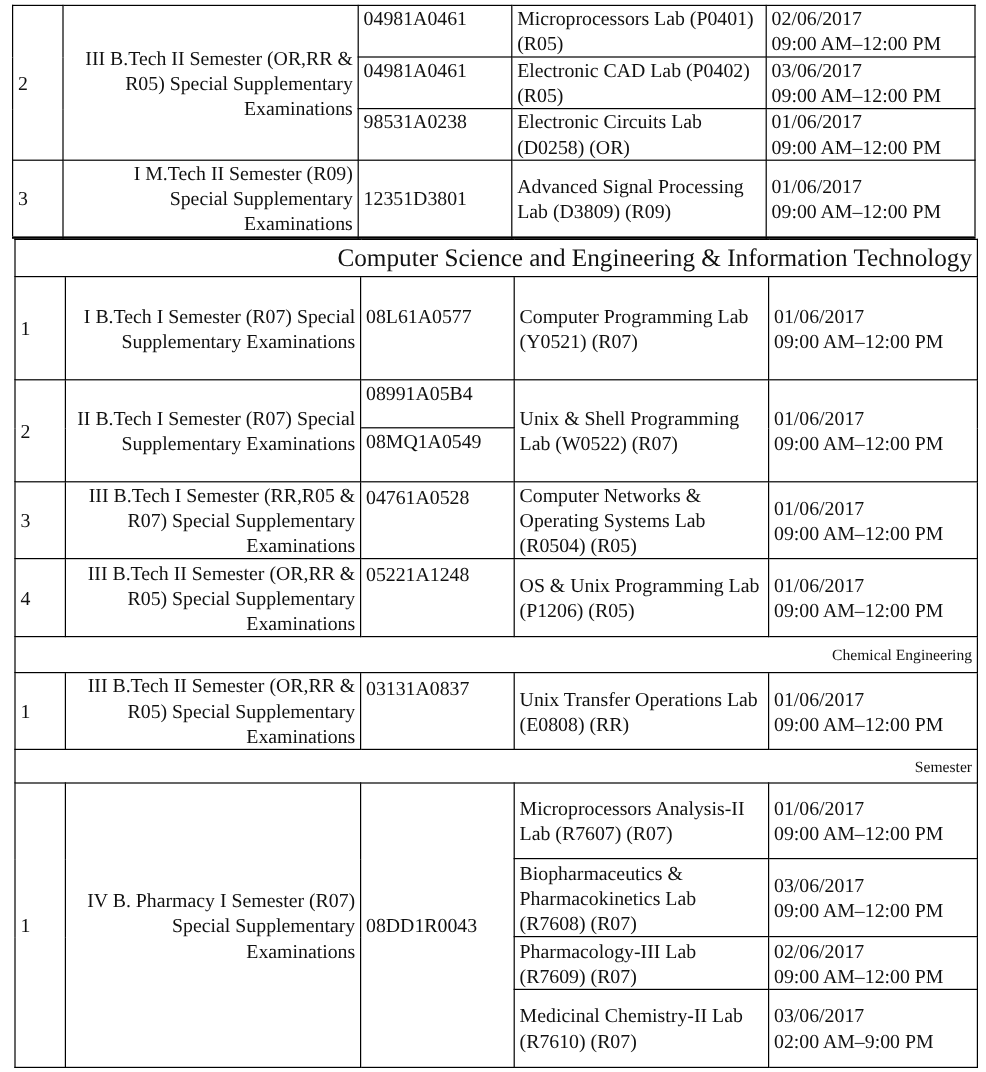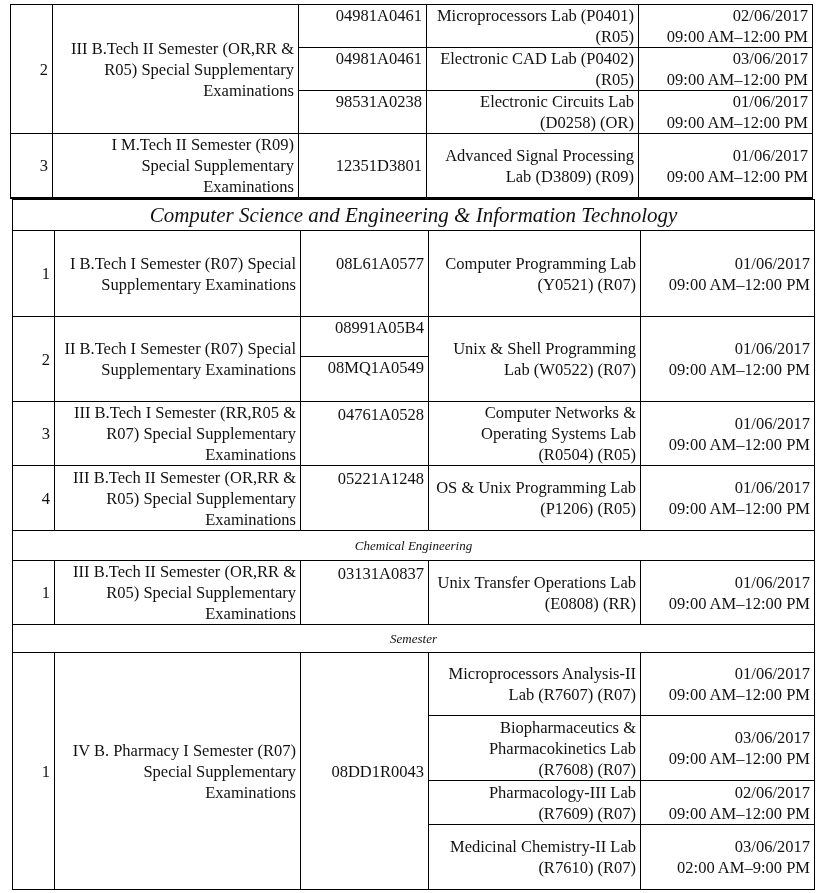--- a/index.html
+++ b/index.html
@@ -1,24 +1,24 @@
 <!DOCTYPE html>
 <html><head>
 <meta charset="utf-8">
 <style>
   html, body { margin: 0; padding: 0; background: #ffffff; }
   body { width: 822px; height: 893px; position: relative; overflow: hidden;
          font-family: "Liberation Serif", "DejaVu Serif", serif; color: #111; }
   table { border-collapse: collapse; table-layout: fixed; position: absolute; }
   td { border: 1px solid #000; padding: 0 4px; vertical-align: middle; font-size: 16.5px; line-height: 21px; }
-  .c { text-align: right; }
+  .c { text-align: left; }
   .l { text-align: right; padding-left: 8px; }
   #t1 { left: 10px; top: 4px; width: 802px; border-bottom: 2px solid #000; }
   #t2 { left: 12px; top: 199px; width: 802px; }
-  .sec td { font-style: italic; text-align: center; font-size: 21px; line-height: 26px; }
+  .sec td { text-align: right; font-size: 21px; line-height: 26px; }
   .sec.small td { font-size: 13px; }
   .col-sno { width: 42px; } .col-desc { width: 246px; } .col-ht { width: 128px; }
   .col-sub { width: 212px; } .col-dt { width: 174px; }
 </style>
 </head>
 <body>
 
 <table id="t1">
   <colgroup>
       <col class="col-sno">

